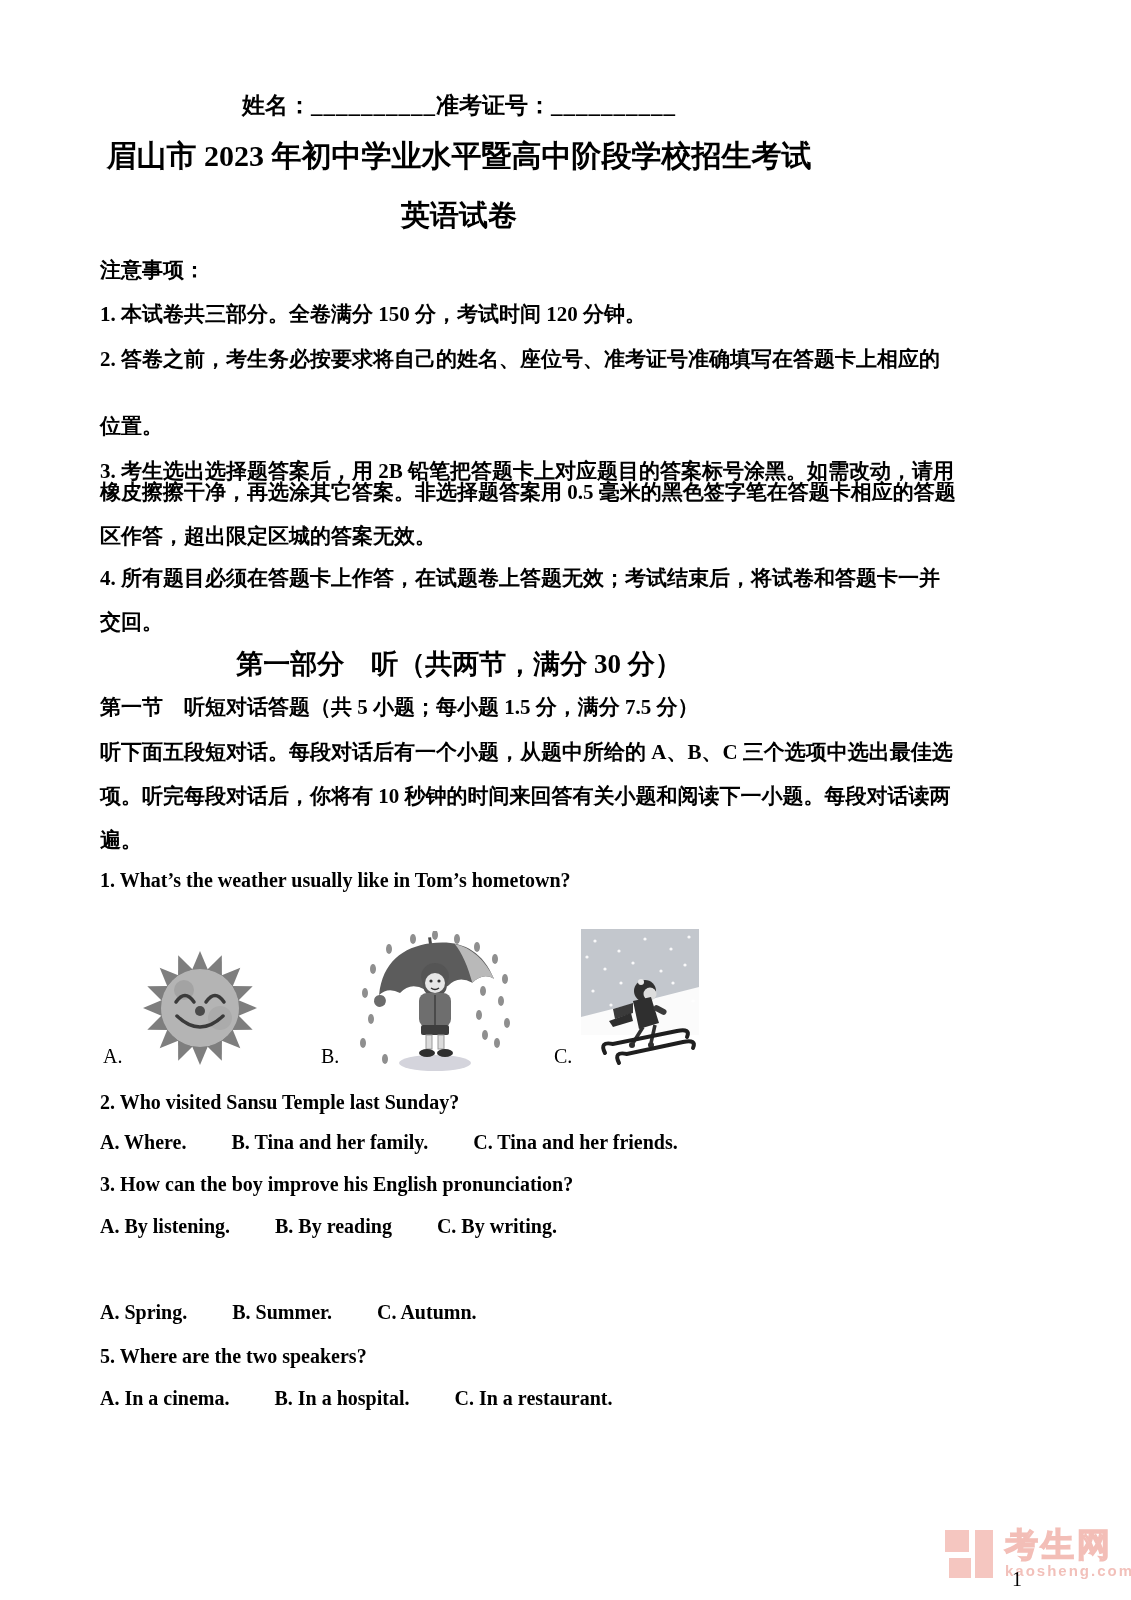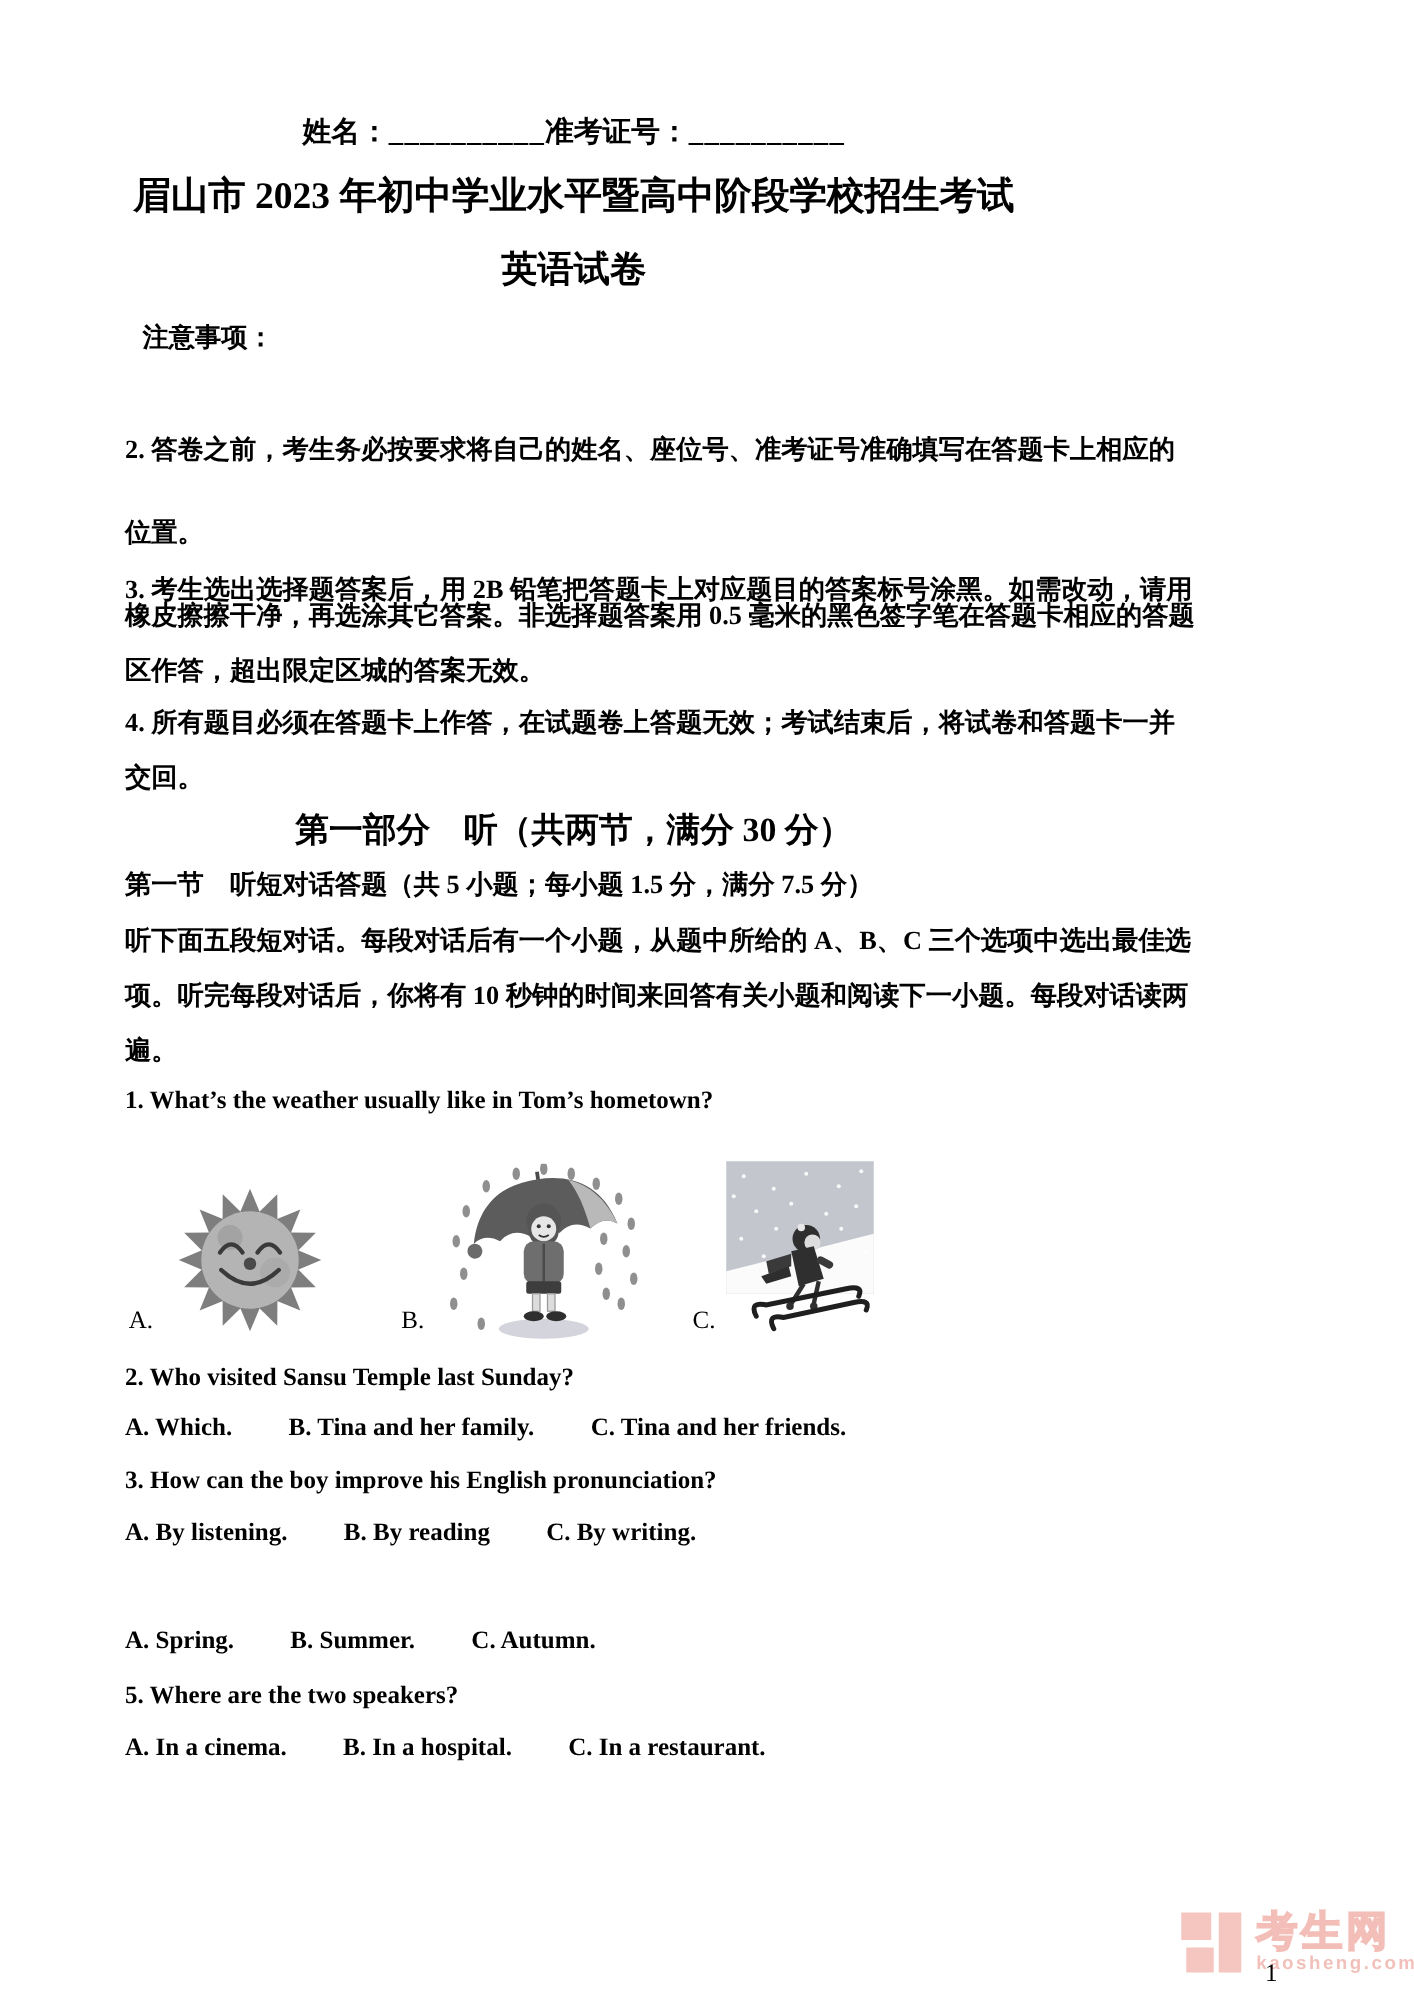--- a/index.html
+++ b/index.html
@@ -40,21 +40,22 @@
 </head>
 <body>
 
 <div class="page">
 
   <div class="centered name-line" style="top:90px;"><span>姓名：</span><span class="blank">__________</span><span>准考证号：</span><span class="blank">__________</span></div>
 
   <div class="centered title" style="top:136px;">眉山市 2023 年初中学业水平暨高中阶段学校招生考试</div>
   <div class="centered subtitle" style="top:196px;">英语试卷</div>
 
-  <div class="abs cn" style="top:255px;margin-left:14px;">注意事项：</div>
+  <div class="abs cn" style="top:255px;">注意事项：</div>
+  <div class="abs cn" style="top:299px;">1. 本试卷共三部分。全卷满分 150 分，考试时间 120 分钟。</div>
   <div class="abs cn" style="top:344px;">2. 答卷之前，考生务必按要求将自己的姓名、座位号、准考证号准确填写在答题卡上相应的</div>
   <div class="abs cn" style="top:388px;margin-top:23px;">位置。</div>
   <div class="abs cn" style="top:456px;">3. 考生选出选择题答案后，用 2B 铅笔把答题卡上对应题目的答案标号涂黑。如需改动，请用</div>
   <div class="abs cn" style="top:477px;">橡皮擦擦干净，再选涂其它答案。非选择题答案用 0.5 毫米的黑色签字笔在答题卡相应的答题</div>
   <div class="abs cn" style="top:521px;">区作答，超出限定区城的答案无效。</div>
   <div class="abs cn" style="top:563px;">4. 所有题目必须在答题卡上作答，在试题卷上答题无效；考试结束后，将试卷和答题卡一并</div>
   <div class="abs cn" style="top:607px;">交回。</div>
 
   <div class="centered part-heading" style="top:646px;">第一部分　听（共两节，满分 30 分）</div>
   <div class="abs cn" style="top:692px;">第一节　听短对话答题（共 5 小题；每小题 1.5 分，满分 7.5 分）</div>
@@ -179,21 +180,21 @@
       </g>
     </svg>
 
     <div class="fig-label" style="left:103px;top:150px;">A.</div>
     <div class="fig-label" style="left:321px;top:150px;">B.</div>
     <div class="fig-label" style="left:554px;top:150px;">C.</div>
   </div>
 
   <div class="abs en" style="top:1088px;">2. Who visited Sansu Temple last Sunday?</div>
   <div class="abs en opts" style="top:1128px;">
-    <span>A. Which.</span>
+    <span>A. Where.</span>
     <span>B. Tina and her family.</span>
     <span>C. Tina and her friends.</span>
   </div>
 
   <div class="abs en" style="top:1170px;">3. How can the boy improve his English pronunciation?</div>
   <div class="abs en opts" style="top:1212px;">
     <span>A. By listening.</span>
     <span>B. By reading</span>
     <span>C. By writing.</span>
   </div>

